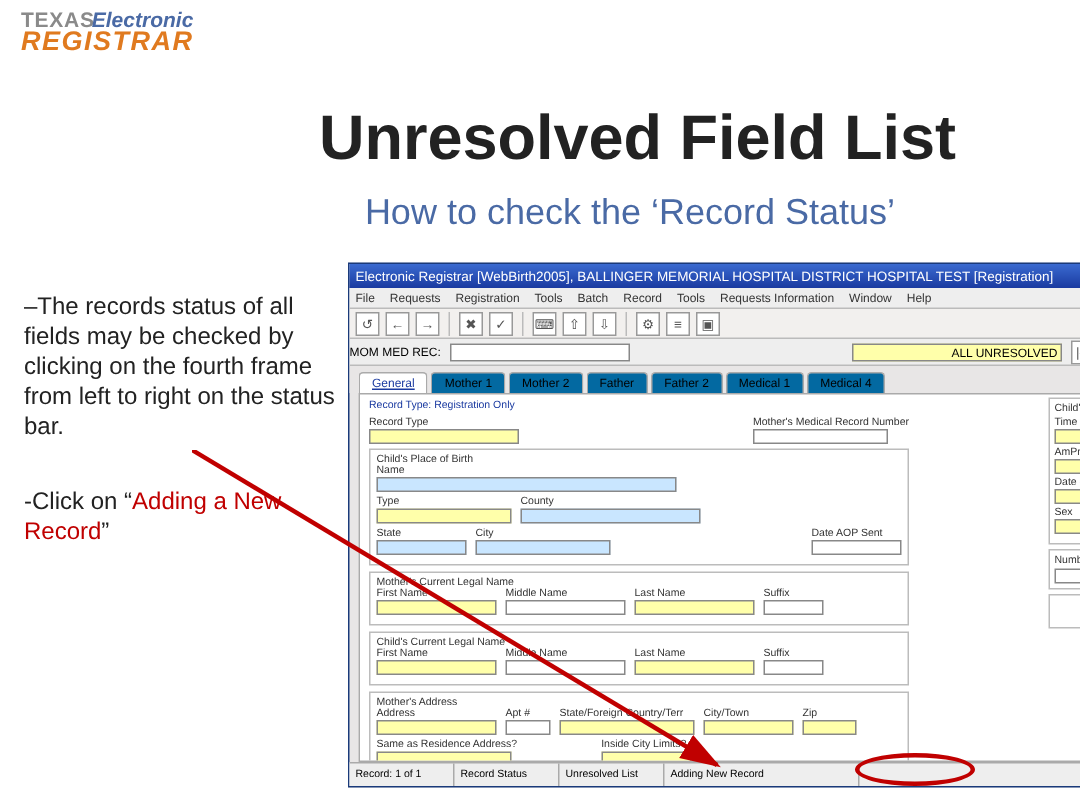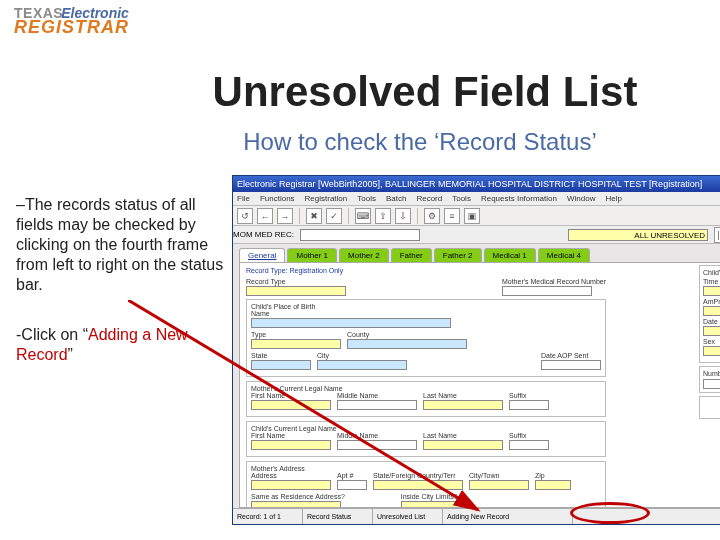--- a/index.html
+++ b/index.html
@@ -78,21 +78,21 @@
   }
   .recordbar .field { background:#fff; border:1px solid #888; height:12px; }
   .recordbar .f1 { width:120px; }
   .recordbar .f2 { width:140px; margin-left:auto; padding:0 2px; line-height:12px;}
   .yellow { background:#ffffaa !important;text-align:right; }
   .tabs {
     display:flex; gap:2px; padding:4px 6px 0 6px; font-size:8px;
     background:#e8e6e6;
   }
   .tab {
-    background:#84cc16; border:1px solid #aaa; border-bottom:none;
+    background:#0369a1; border:1px solid #aaa; border-bottom:none;
     padding:2px 8px; border-radius:3px 3px 0 0;
   }
   .tab.active { background:#fff; text-decoration:underline; color:#1a3aa0;}
   .form {
     background:#fff; margin:0 6px 4px 6px; height:246px;
     border:1px solid #aaa; padding:4px 6px; font-size:7px; color:#333;
     position:relative; overflow:hidden;
   }
   .bluelabel { color:#1a3aa0; }
   .section { border:1px solid #bcbcbc; padding:3px 4px; margin-bottom:4px; position:relative;}
@@ -146,21 +146,21 @@
   <div class="titlebar">
     <span>Electronic Registrar [WebBirth2005], BALLINGER MEMORIAL HOSPITAL DISTRICT   HOSPITAL TEST   [Registration]</span>
     <span class="winbtns">
       <span>_</span>
       <span>□</span>
       <span class="close">×</span>
     </span>
   </div>
   <div class="menubar">
     <span>File</span>
-    <span>Functions</span>
+    <span>Requests</span>
     <span>Registration</span>
     <span>Tools</span>
     <span>Batch</span>
     <span>Record</span>
     <span>Tools</span>
     <span>Requests Information</span>
     <span>Window</span>
     <span>Help</span>
   </div>
   <div class="toolbar">

